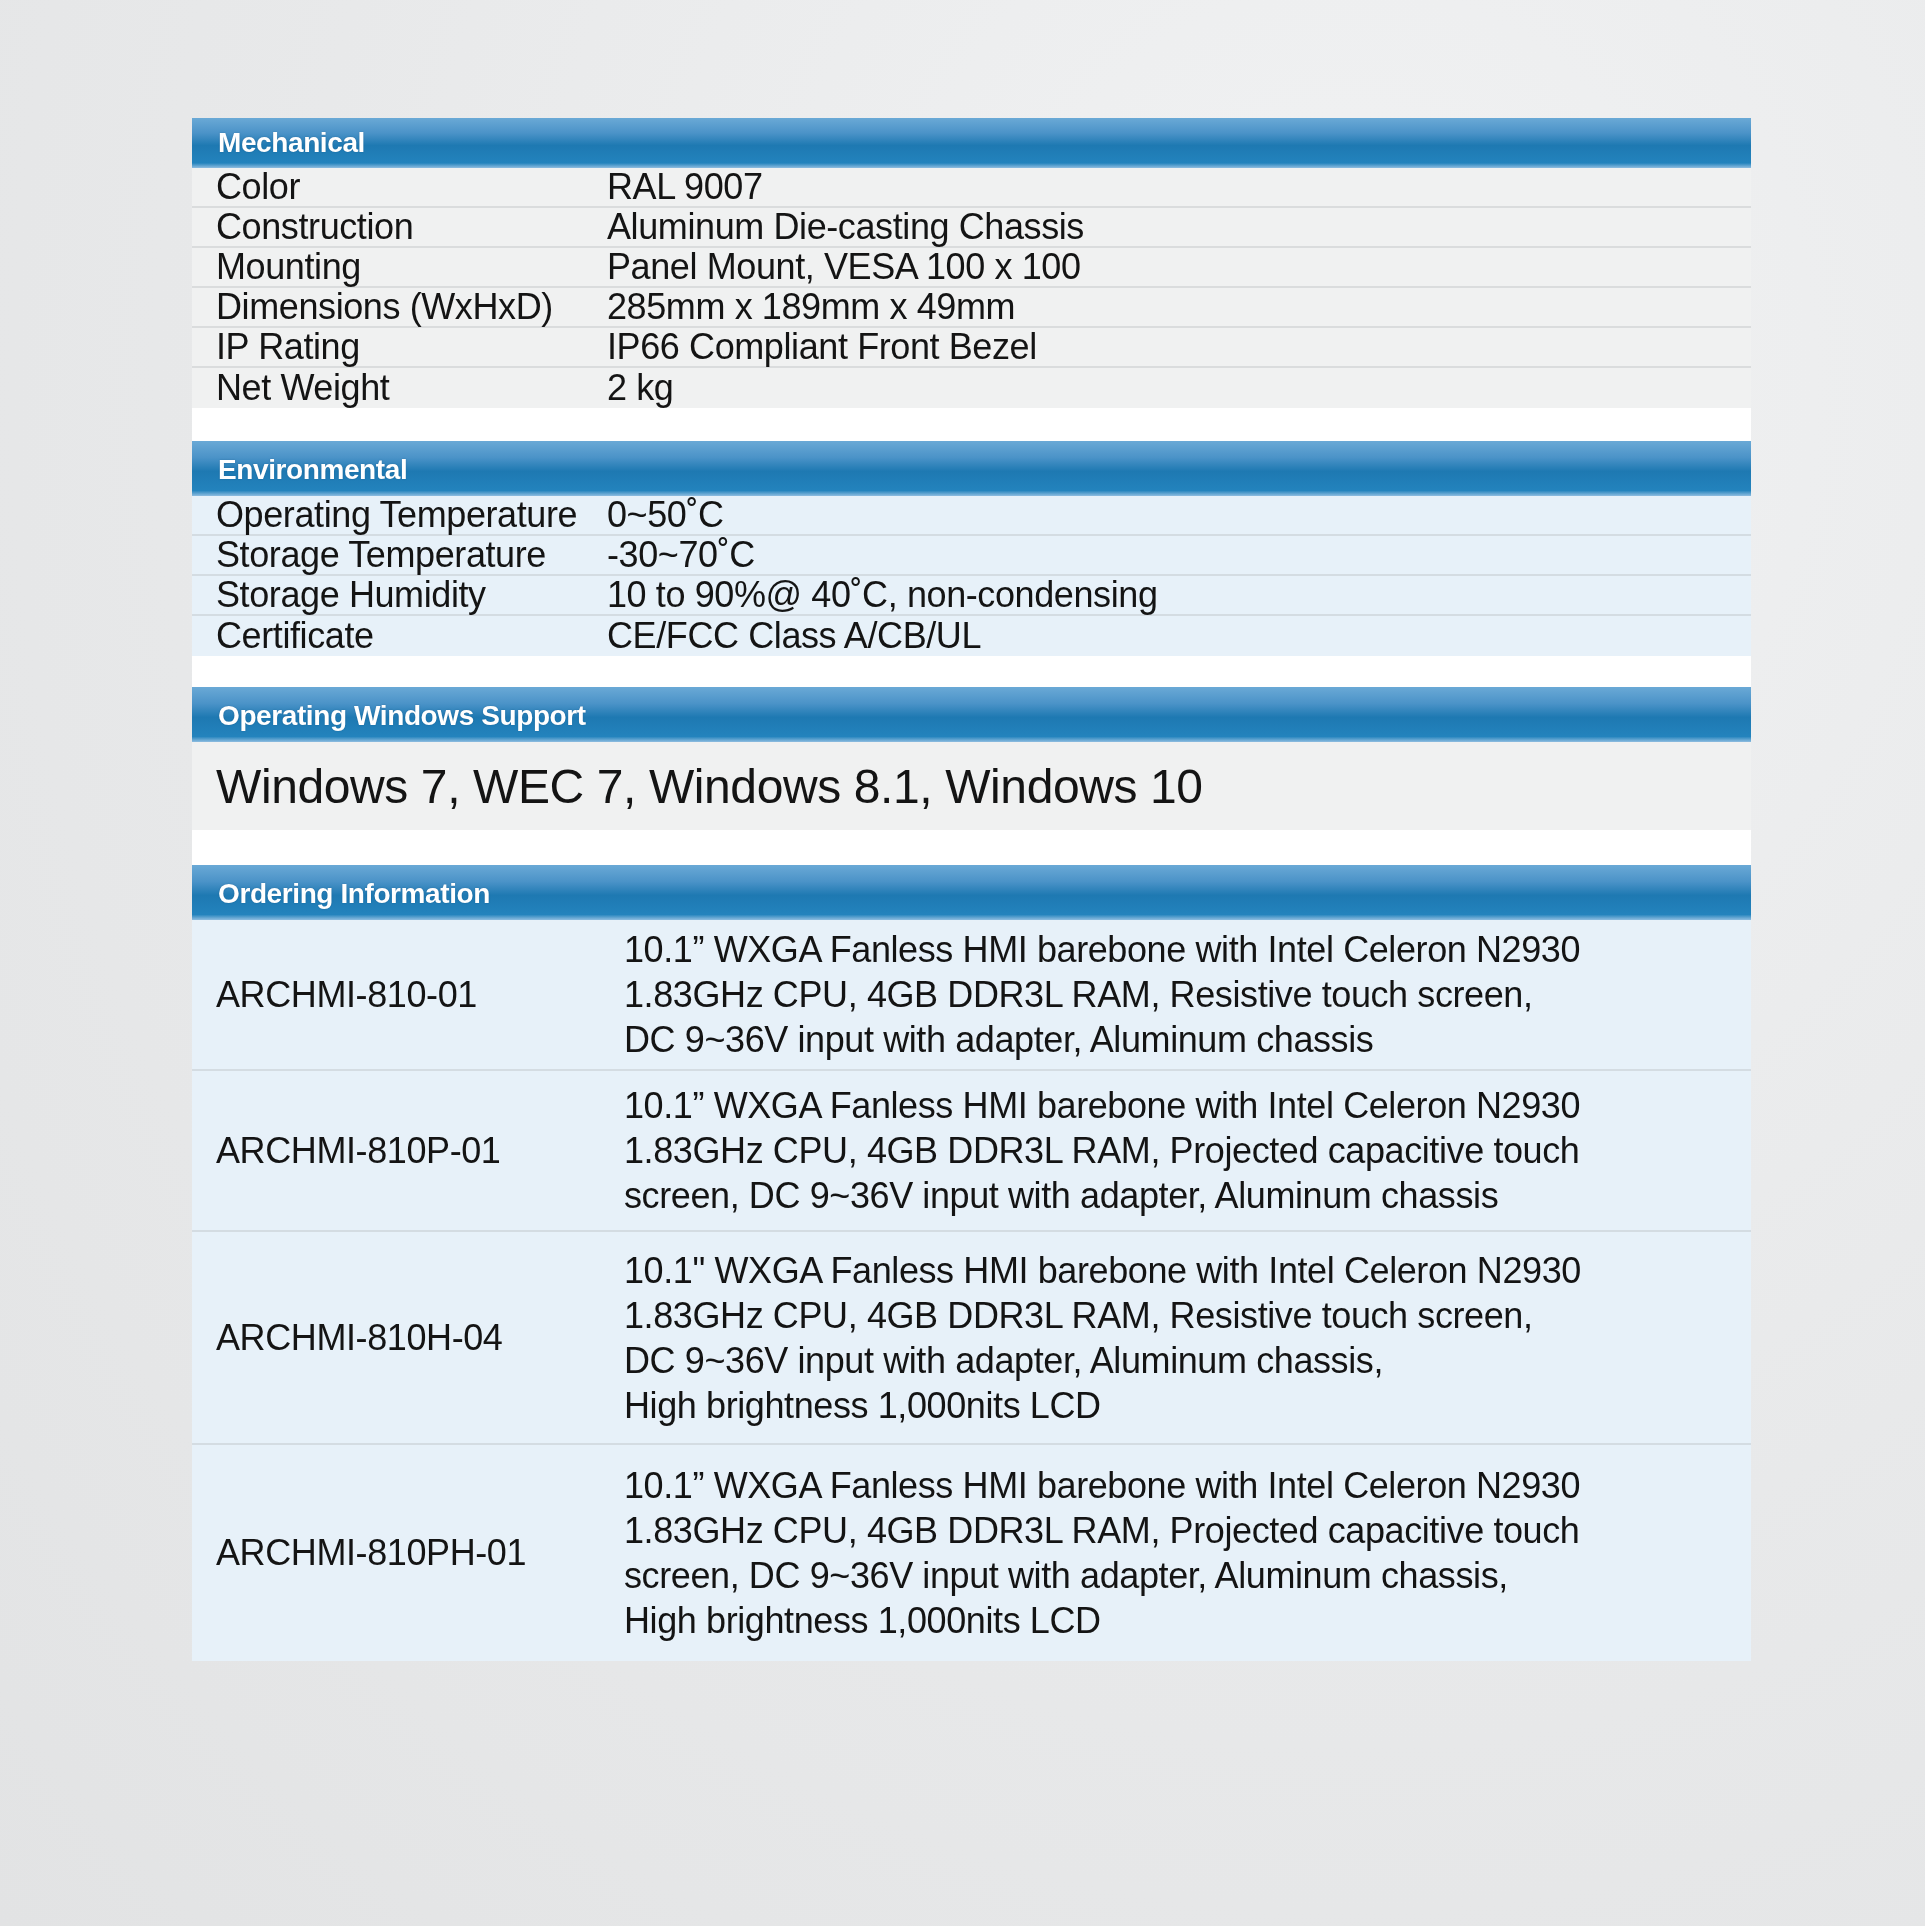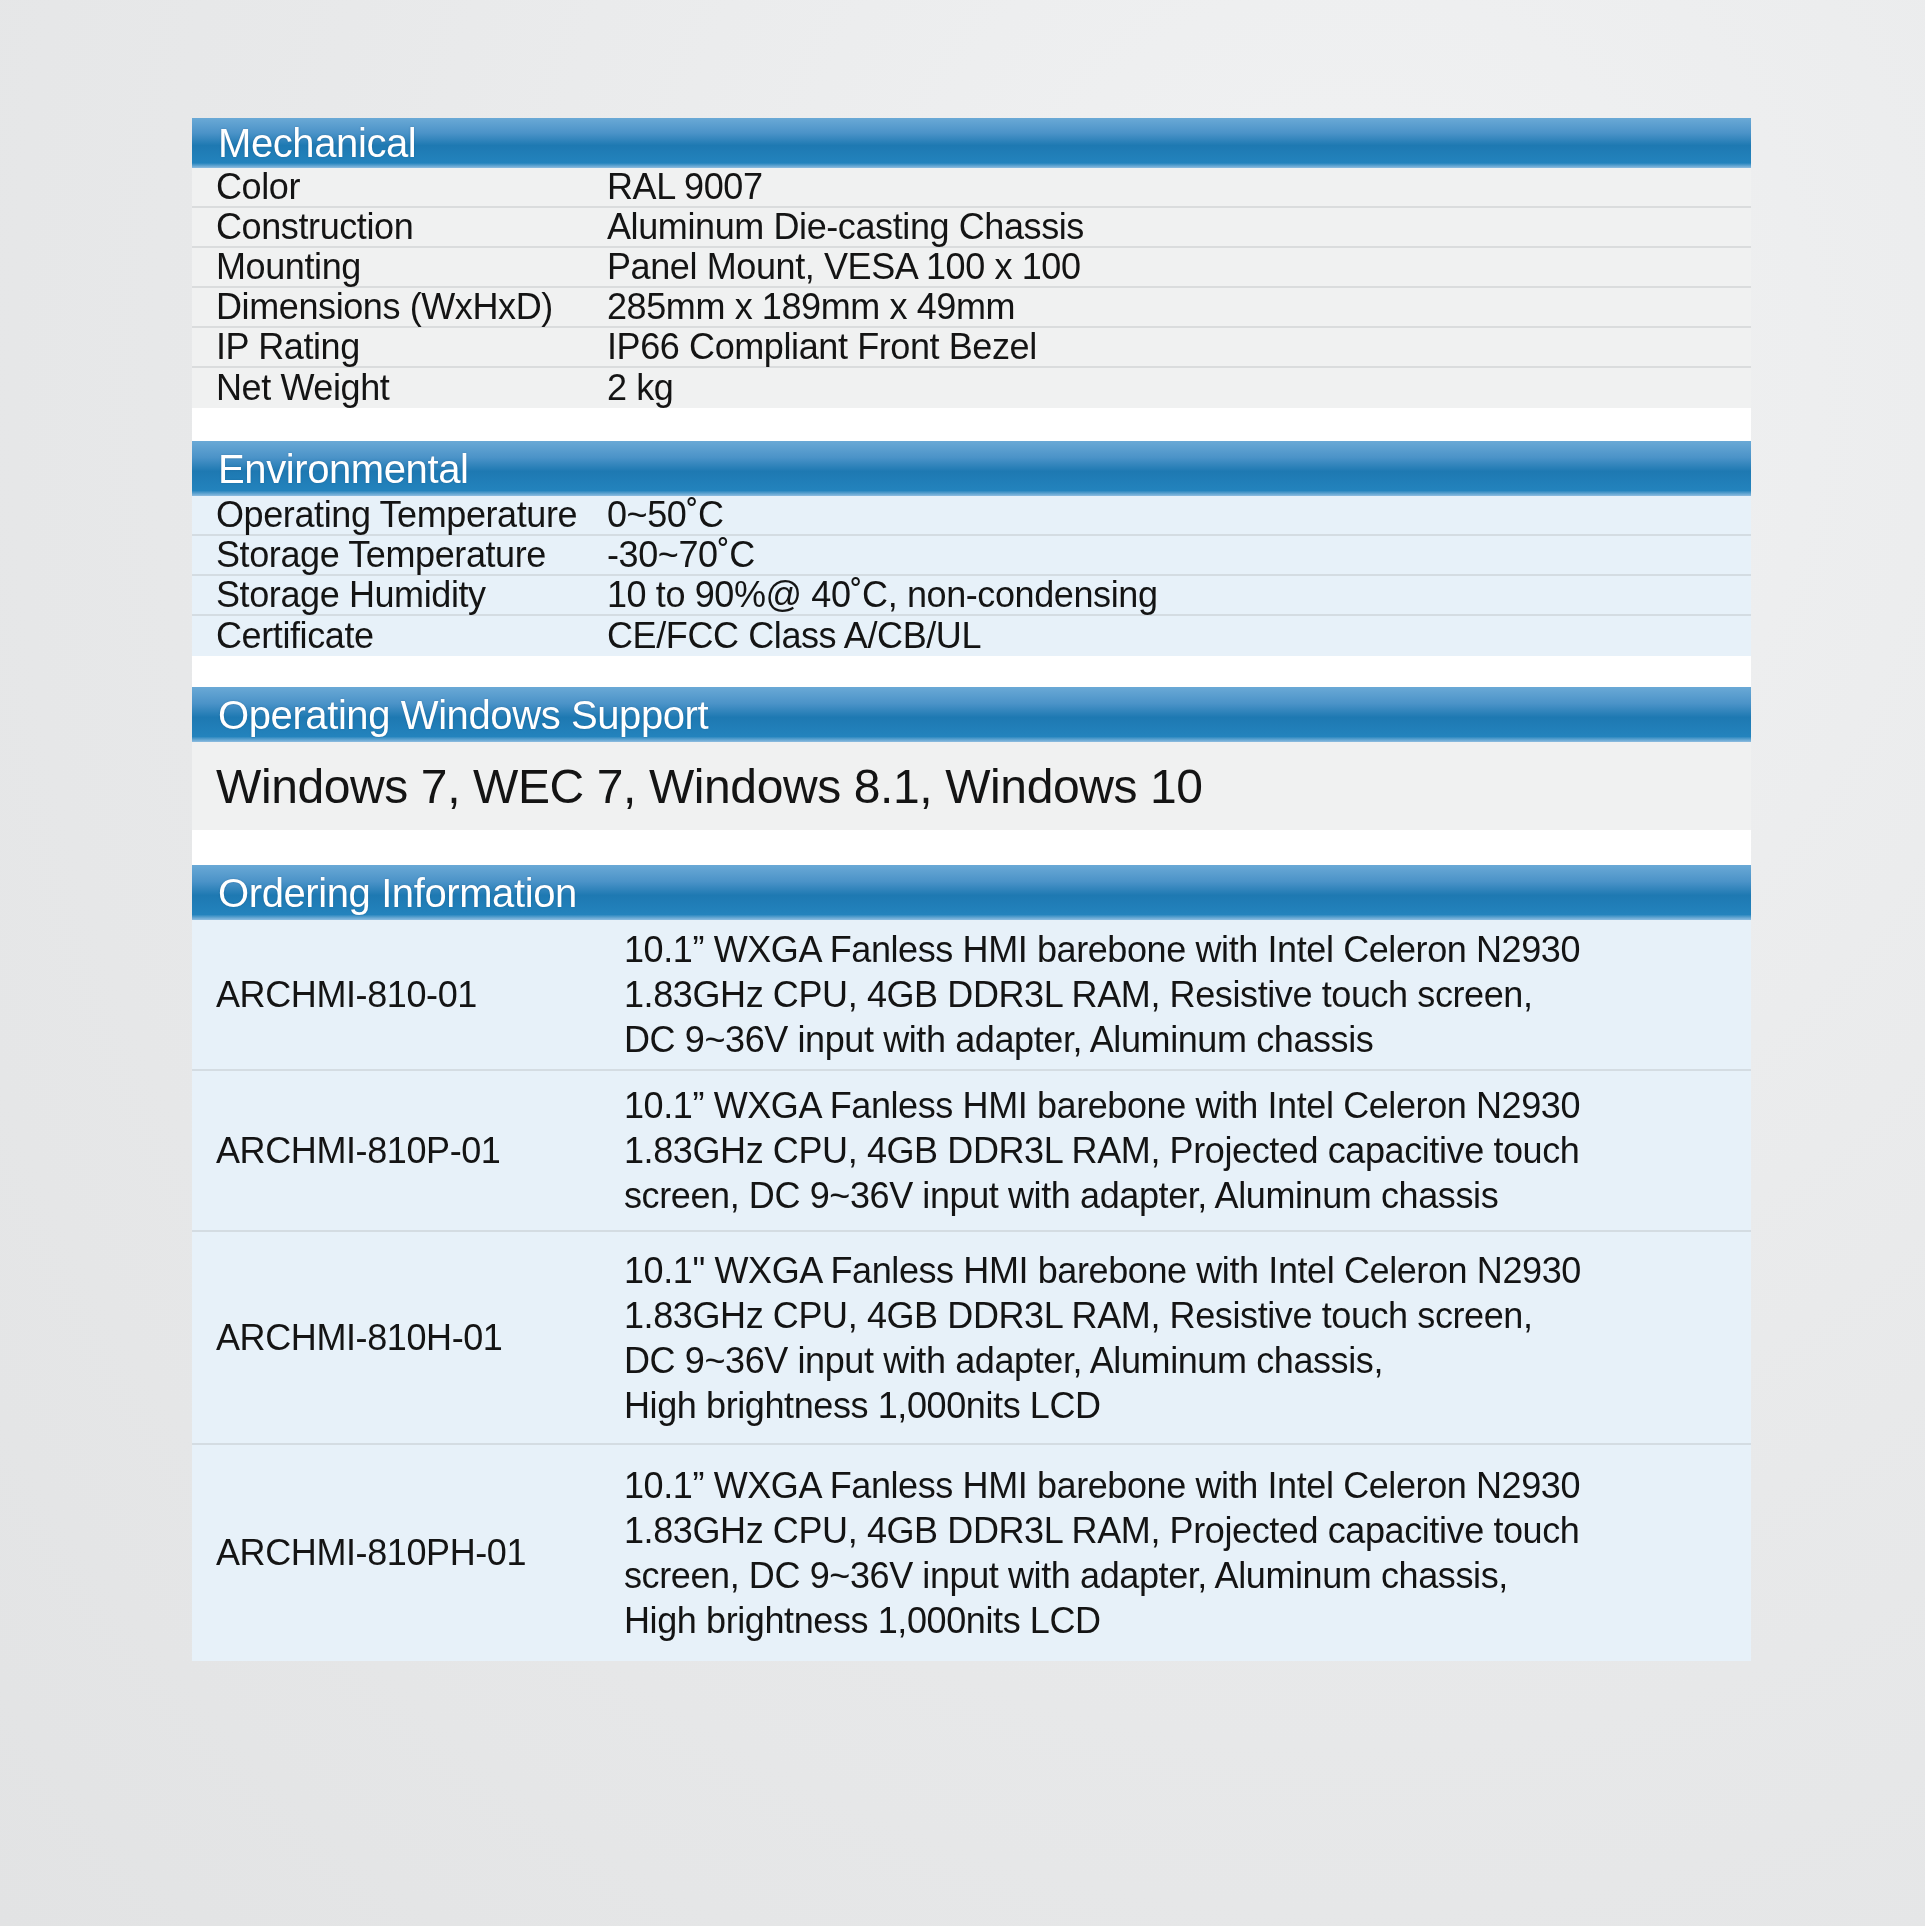--- a/index.html
+++ b/index.html
@@ -7,21 +7,21 @@
     width: 1925px; height: 1926px; position: relative; overflow: hidden;
     background: radial-gradient(ellipse at 70% 20%, #f1f2f3 0%, #e8e9ea 55%, #e2e3e4 100%);
     font-family: "Liberation Sans", sans-serif;
     color: #141414;
   }
   .spec-sheet { position: absolute; left: 192px; top: 118px; width: 1559px; }
   .section { position: relative; width: 100%; }
   .section-header {
     height: 50px; position: relative;
     background: linear-gradient(to bottom, #6aa9d6 0%, #4b93c8 30%, #1e79b2 55%, #2383bd 90%, #8fbde0 100%);
-    color: #ffffff; font-weight: normal; font-size: 40px;
+    color: #ffffff; font-weight: bold; font-size: 28px;
     line-height: 50px; padding-left: 26px; box-sizing: border-box;
     letter-spacing: -0.4px;
     text-shadow: 0 0 1.4px rgba(0,40,80,0.35);
   }
   .section-header.tall { height: 55px; line-height: 57px; }
   .rows.gray { background: #f0f1f1; }
   .rows.blue { background: #e7f1f9; }
   .row {
     position: relative; display: flex; align-items: center;
     box-sizing: border-box; border-bottom: 2.1px solid #dadcdd;
@@ -123,21 +123,21 @@
       </div>
       <div class="row order-row r1">
         <span class="label">ARCHMI-810P-01</span>
         <div class="value">
           <span>10.1” WXGA Fanless HMI barebone with Intel Celeron N2930</span>
           <span>1.83GHz CPU, 4GB DDR3L RAM, Projected capacitive touch</span>
           <span>screen, DC 9~36V input with adapter, Aluminum chassis</span>
         </div>
       </div>
       <div class="row order-row r2">
-        <span class="label">ARCHMI-810H-01</span>
+        <span class="label">ARCHMI-810H-04</span>
         <div class="value">
           <span>10.1" WXGA Fanless HMI barebone with Intel Celeron N2930</span>
           <span>1.83GHz CPU, 4GB DDR3L RAM, Resistive touch screen,</span>
           <span>DC 9~36V input with adapter, Aluminum chassis,</span>
           <span>High brightness 1,000nits LCD</span>
         </div>
       </div>
       <div class="row order-row r3">
         <span class="label">ARCHMI-810PH-01</span>
         <div class="value">

